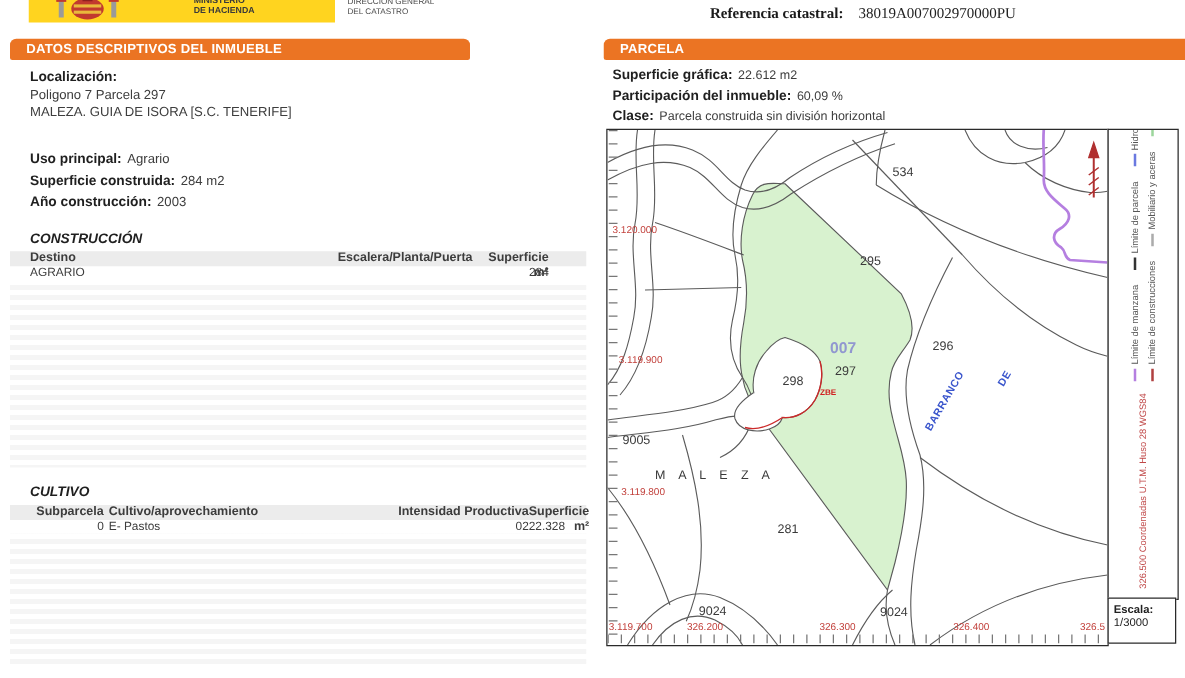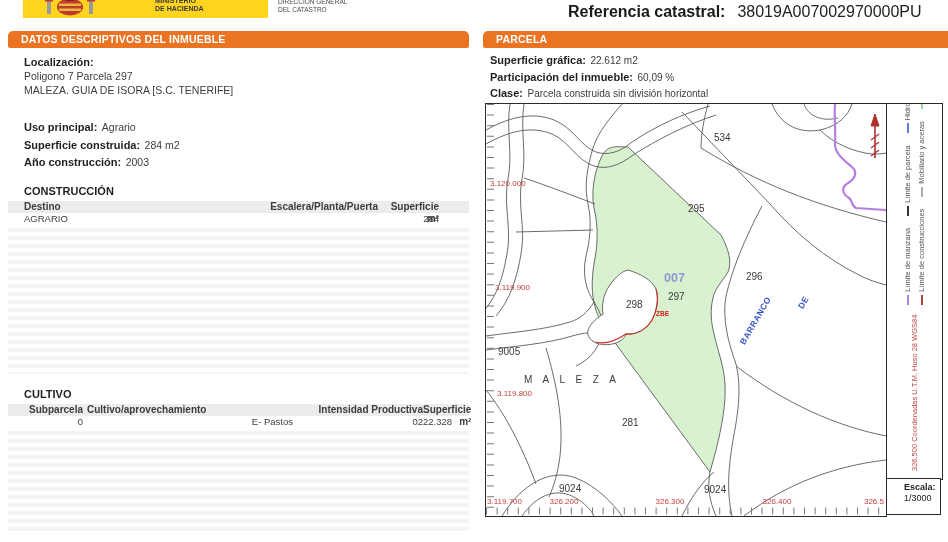--- a/index.html
+++ b/index.html
@@ -5,37 +5,37 @@
   html,body{margin:0;padding:0;background:#fff;}
   .page{position:relative;width:948px;height:542px;background:#fff;overflow:hidden;
         font-family:"Liberation Sans",sans-serif;color:#3d3d3d;}
 
   
   .gov-banner{position:absolute;left:23px;top:0;width:245px;height:18px;background:#FFD41F;
               display:flex;align-items:center;}
   .coat{position:absolute;left:12px;top:-2px;}
   .ministry{position:absolute;left:132px;top:-3px;font-size:7px;font-weight:bold;color:#3a3a3a;line-height:8px;}
   .directorate{position:absolute;left:278px;top:-2px;font-size:6.5px;color:#4a4a4a;line-height:8px;}
-  .ref-line{position:absolute;left:568px;top:3px;font-size:16px;color:#222;}
+  .ref-line{position:absolute;left:568px;top:3px;font-size:12px;color:#222;font-family:Liberation Serif, serif;}
   .ref-line b{font-weight:bold;color:#1a1a1a;margin-right:12px;}
 
   
   .panel-bar{position:absolute;height:17px;background:#EB7423;border-radius:5px 5px 2px 2px;
              color:#fff;font-weight:bold;font-size:10.5px;line-height:17px;padding-left:13px;
              box-sizing:border-box;letter-spacing:.2px;}
-  .bar-left{left:8px;top:31px;width:461px;}
+  .bar-left{left:8px;top:31px;width:368px;}
   .bar-right{left:483px;top:31px;width:512px;}
 
   .left-content{position:absolute;left:8px;top:48px;width:461px;}
   .lc-pad{padding-left:16px;}
   .lbl{font-weight:bold;color:#1f1f1f;font-size:11px;}
   .val{font-size:10.5px;color:#3d3d3d;}
   .loc-block{margin-top:7px;line-height:14px;}
   .attr-block{margin-top:21px;line-height:15.5px;}
-  .sec-title{margin-top:14px;font-weight:bold;color:#1f1f1f;font-size:11px;}
+  .sec-title{margin-top:14px;font-weight:bold;color:#1f1f1f;font-size:11px;font-style:italic;}
 
   .tab-head{display:grid;background:#ececec;font-size:10px;font-weight:bold;color:#3c3c3c;
             height:12px;line-height:12px;margin-top:4px;}
   .tab-row{display:grid;font-size:9.5px;color:#3c3c3c;height:11px;line-height:11px;}
   .g-cons{grid-template-columns:170px 200px 1fr;}
   .g-cul{grid-template-columns:75px 210px 130px 1fr;}
   .c-l{padding-left:16px;text-align:left;}
   .c-c{text-align:right;}
   .c-r{text-align:right;padding-right:30px;}
   .c-r2{text-align:right;padding-right:22px;}
@@ -68,21 +68,21 @@
   .li{display:flex;align-items:center;gap:3px;}
   .dash{display:inline-block;width:10px;height:0;border-top:2px solid #333;}
   .d-purple{border-color:#B57FE0;}
   .d-red{border-color:#B04040;}
   .d-black{border-color:#333333;}
   .d-gray{border-color:#ABABAB;}
   .d-blue{border-color:#6A79E0;}
   .d-green{border-color:#9CD69C;}
 
   .escala-box{position:absolute;left:886px;top:478px;width:55px;height:37px;border:1.5px solid #2a2a2a;
-              background:#fff;box-sizing:border-box;padding:3px 0 0 17px;font-size:9px;color:#222;line-height:11px;}
+              background:#fff;box-sizing:border-box;padding:3px 0 0 4px;font-size:9px;color:#222;line-height:11px;}
   .escala-box b{font-weight:bold;}
 </style>
 </head>
 <body>
 
 <div class="page">
 
   <div class="gov-banner">
     <div class="coat">
       <svg width="70" height="20" viewBox="0 0 70 20">
@@ -142,21 +142,21 @@
       <div class="sec-title">CULTIVO</div>
     </div>
     <div class="tab-head g-cul">
       <div class="c-c">Subparcela</div>
       <div class="c-l" style="padding-left:4px;">Cultivo/aprovechamiento</div>
       <div class="c-c">Intensidad Productiva</div>
       <div class="c-r2">Superficie m²</div>
     </div>
     <div class="tab-row g-cul">
       <div class="c-c">0</div>
-      <div class="c-l" style="padding-left:4px;text-align:right;">E- Pastos</div>
+      <div class="c-l" style="padding-left:4px;">E- Pastos</div>
       <div class="c-c">02</div>
       <div class="c-r2">22.328</div>
     </div>
     <div class="stripes fill-cul"></div>
   </div>
 
   <div class="panel-bar bar-right">PARCELA</div>
 
   <div class="right-info">
     <div><span class="lbl">Superficie gráfica:</span> <span class="val">22.612 m2</span></div>

